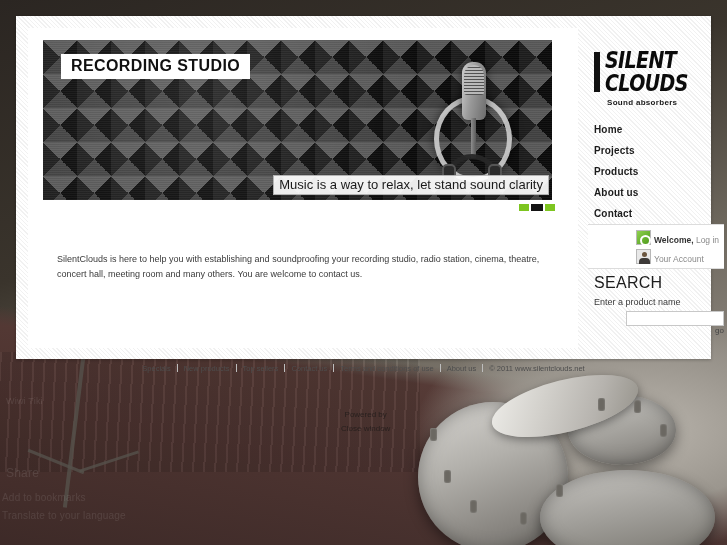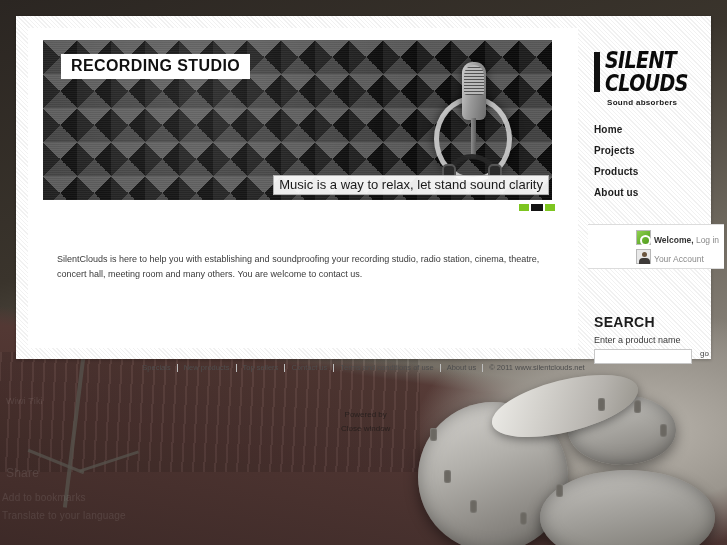--- a/index.html
+++ b/index.html
@@ -307,26 +307,26 @@
     width: 11px; height: 6px;
     border-radius: 4px 4px 0 0;
     background: #3d3a38;
   }
   .acct-txt { font-size: 8.5px; color: #8a8a8a; white-space: nowrap; }
   .acct-txt b { color: #333; font-weight: bold; }
   .acct-link { color: #8a8a8a; text-decoration: none; }
 
   .search-box { position: absolute; left: 578px; top: 258px; width: 130px; }
   .search-title {
-    font-size: 14px; font-weight: bold; color: #1c1c1c; letter-spacing: .3px; margin-top: 40px;
+    font-size: 16px; font-weight: normal; color: #1c1c1c; letter-spacing: .3px;
   }
   .search-label {
     font-size: 9px; color: #3a3a3a; margin-top: 5px;
   }
-  .search-row { margin-top: 4px; display: flex; align-items: flex-start; gap: 8px; }
+  .search-row { margin-top: 4px; display: flex; align-items: flex-end; gap: 0; flex-direction: column; }
   .search-input {
     width: 98px; height: 15px;
     border: 1px solid #c8c8c8;
     background: #fff;
     font-size: 8px;
     padding: 0 3px;
     font-family: "Liberation Sans", sans-serif;
   }
   .search-go {
     font-size: 8px; color: #444; background: none;
@@ -337,21 +337,21 @@
   
   .footer {
     position: absolute;
     left: 0; top: 345px;
     width: 695px;
     height: 14px;
     display: flex;
     justify-content: center;
     align-items: center;
   }
-  .footer-inner { display: flex; align-items: flex-start; }
+  .footer-inner { display: flex; align-items: flex-end; }
   .footer a, .footer span.copy {
     font-size: 7.5px;
     color: #4d4d4d;
     text-decoration: none;
     padding: 0 6px;
     white-space: nowrap;
     line-height: 1;
   }
   .fsep { width: 1px; height: 8px; background: #bdbdbd; }
 
@@ -436,20 +436,21 @@
       </div>
       <div class="logo-sub">Sound absorbers</div>
     </div>
   </div>
 
   <nav class="nav">
     <a href="#" class="nav-item">Home</a>
     <a href="#" class="nav-item">Projects</a>
     <a href="#" class="nav-item">Products</a>
     <a href="#" class="nav-item">About us</a>
+    <a href="#" class="nav-item">Contact</a>
   </nav>
 
   <div class="account-box">
     <div class="acct-row r1">
       <span class="acct-ico key"></span>
       <span class="acct-txt">
         <b>Welcome,</b>
         <a href="#" class="acct-link">Log in</a>
       </span>
     </div>

